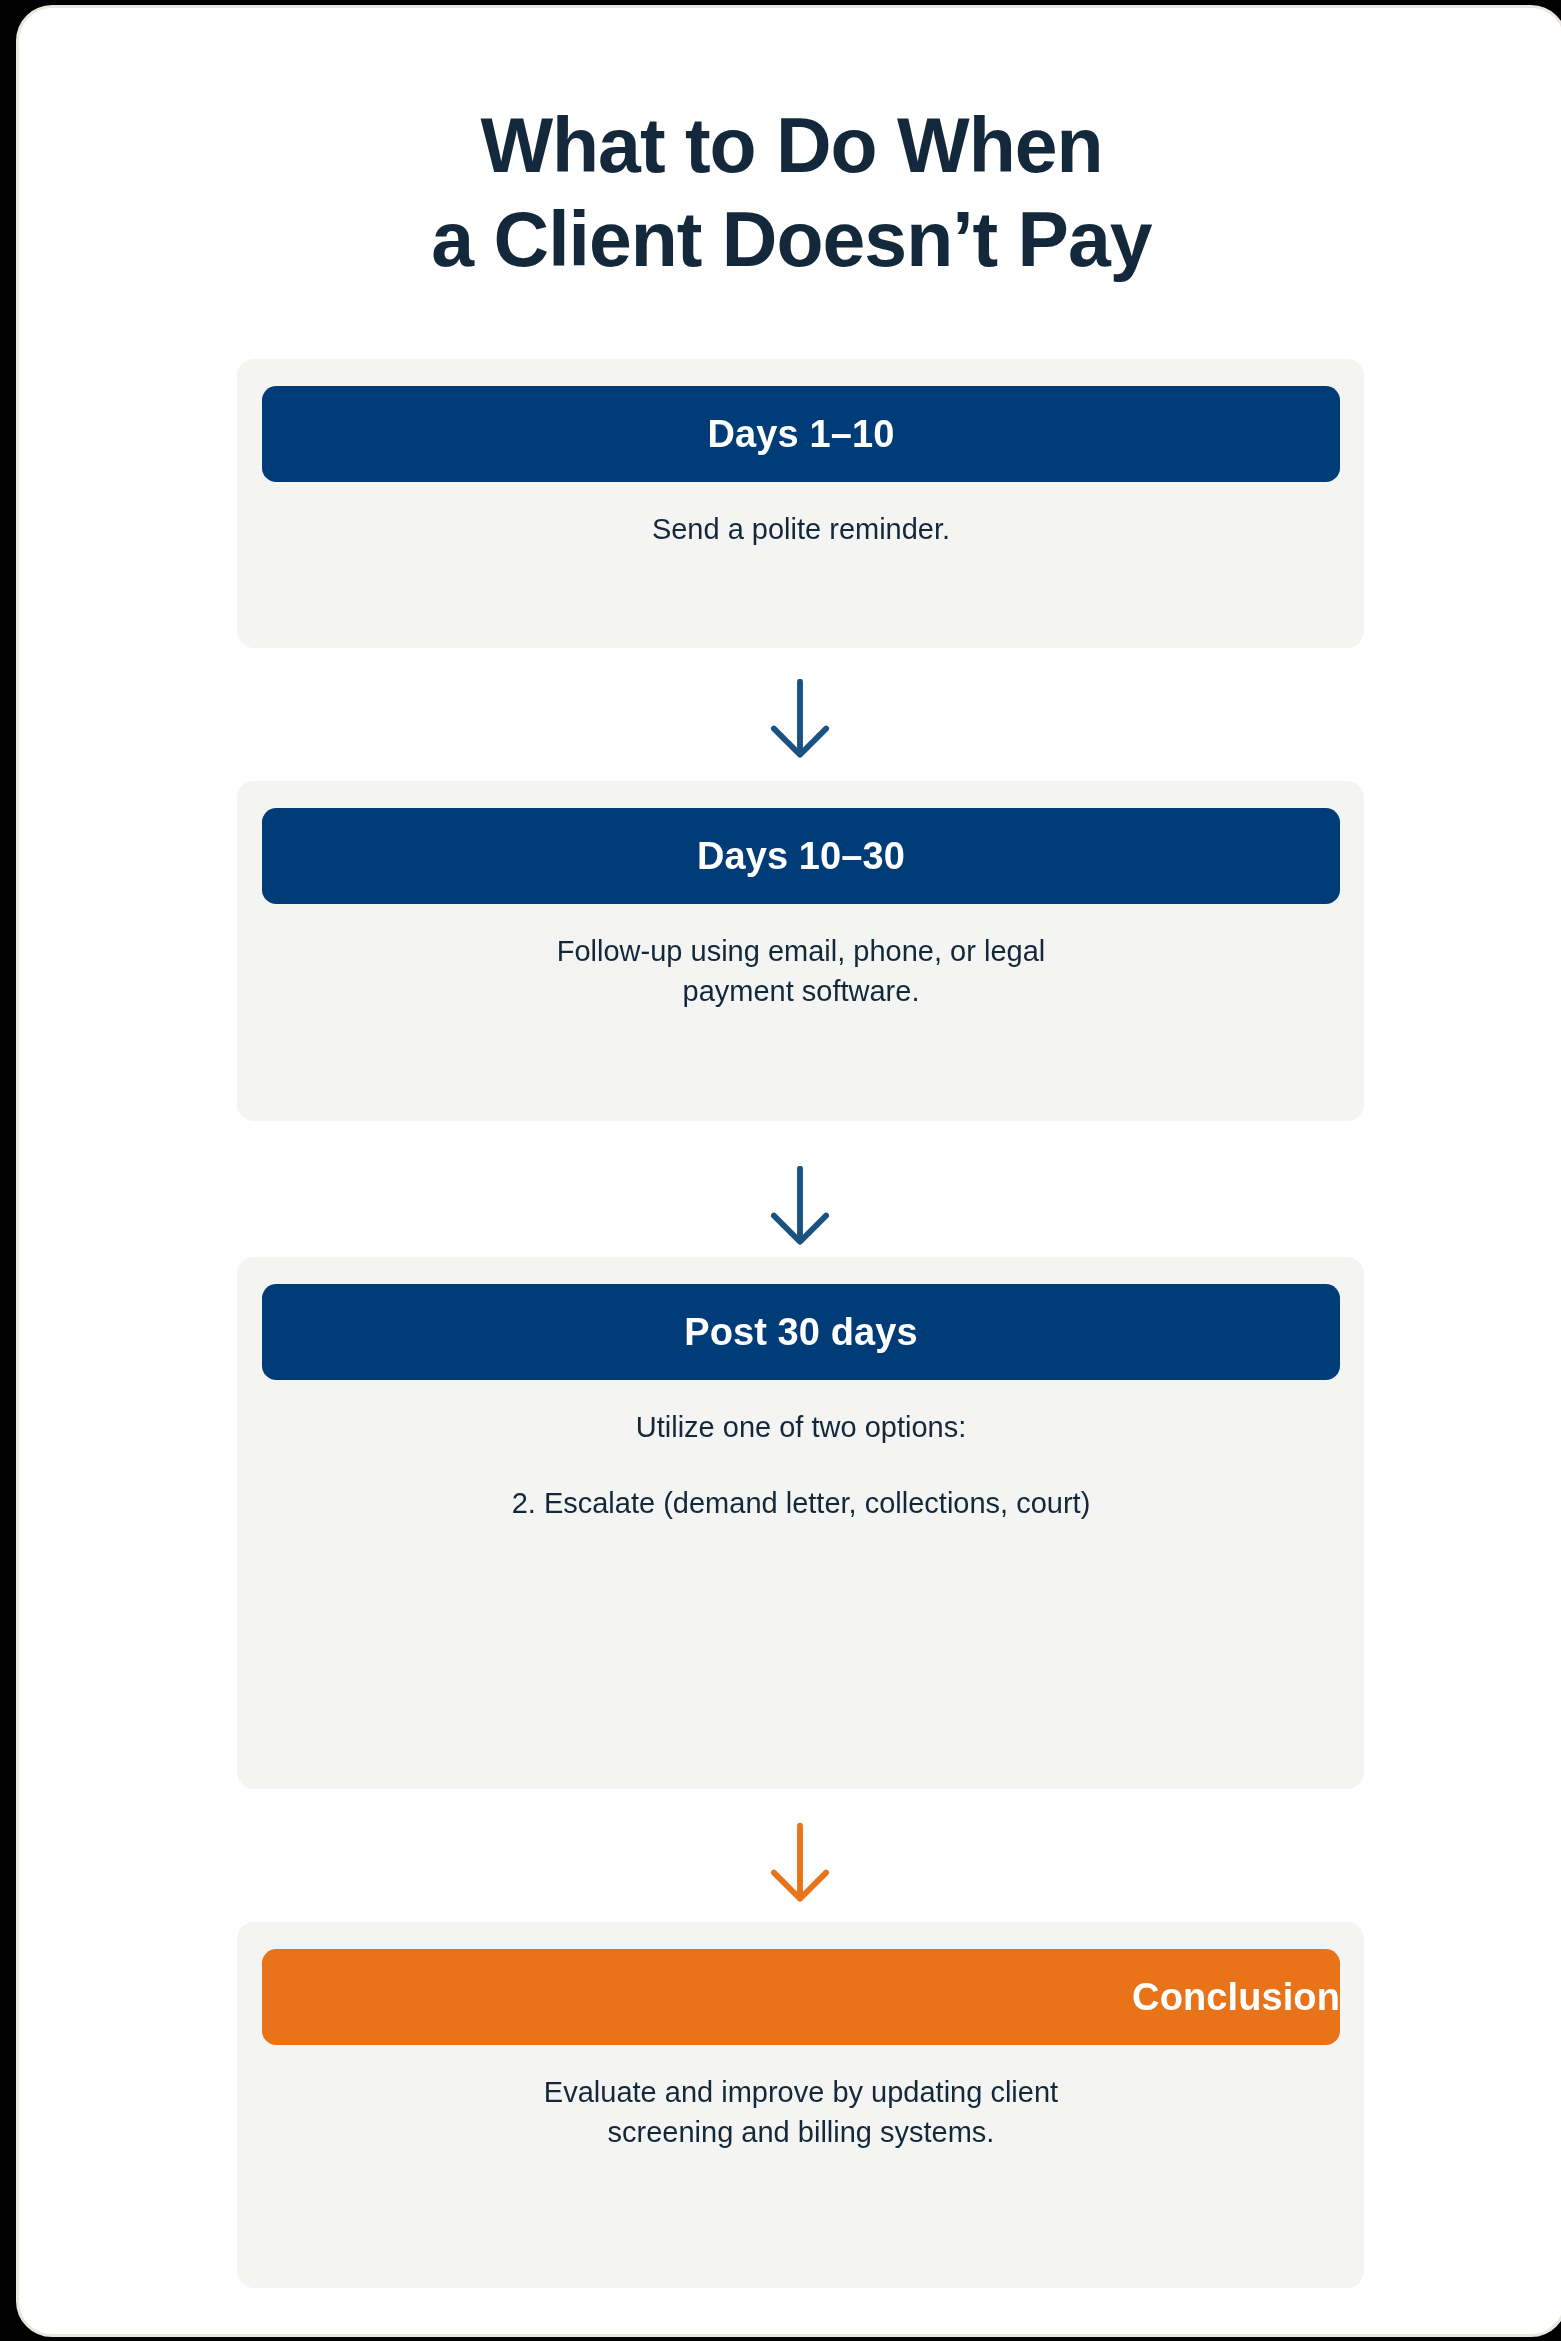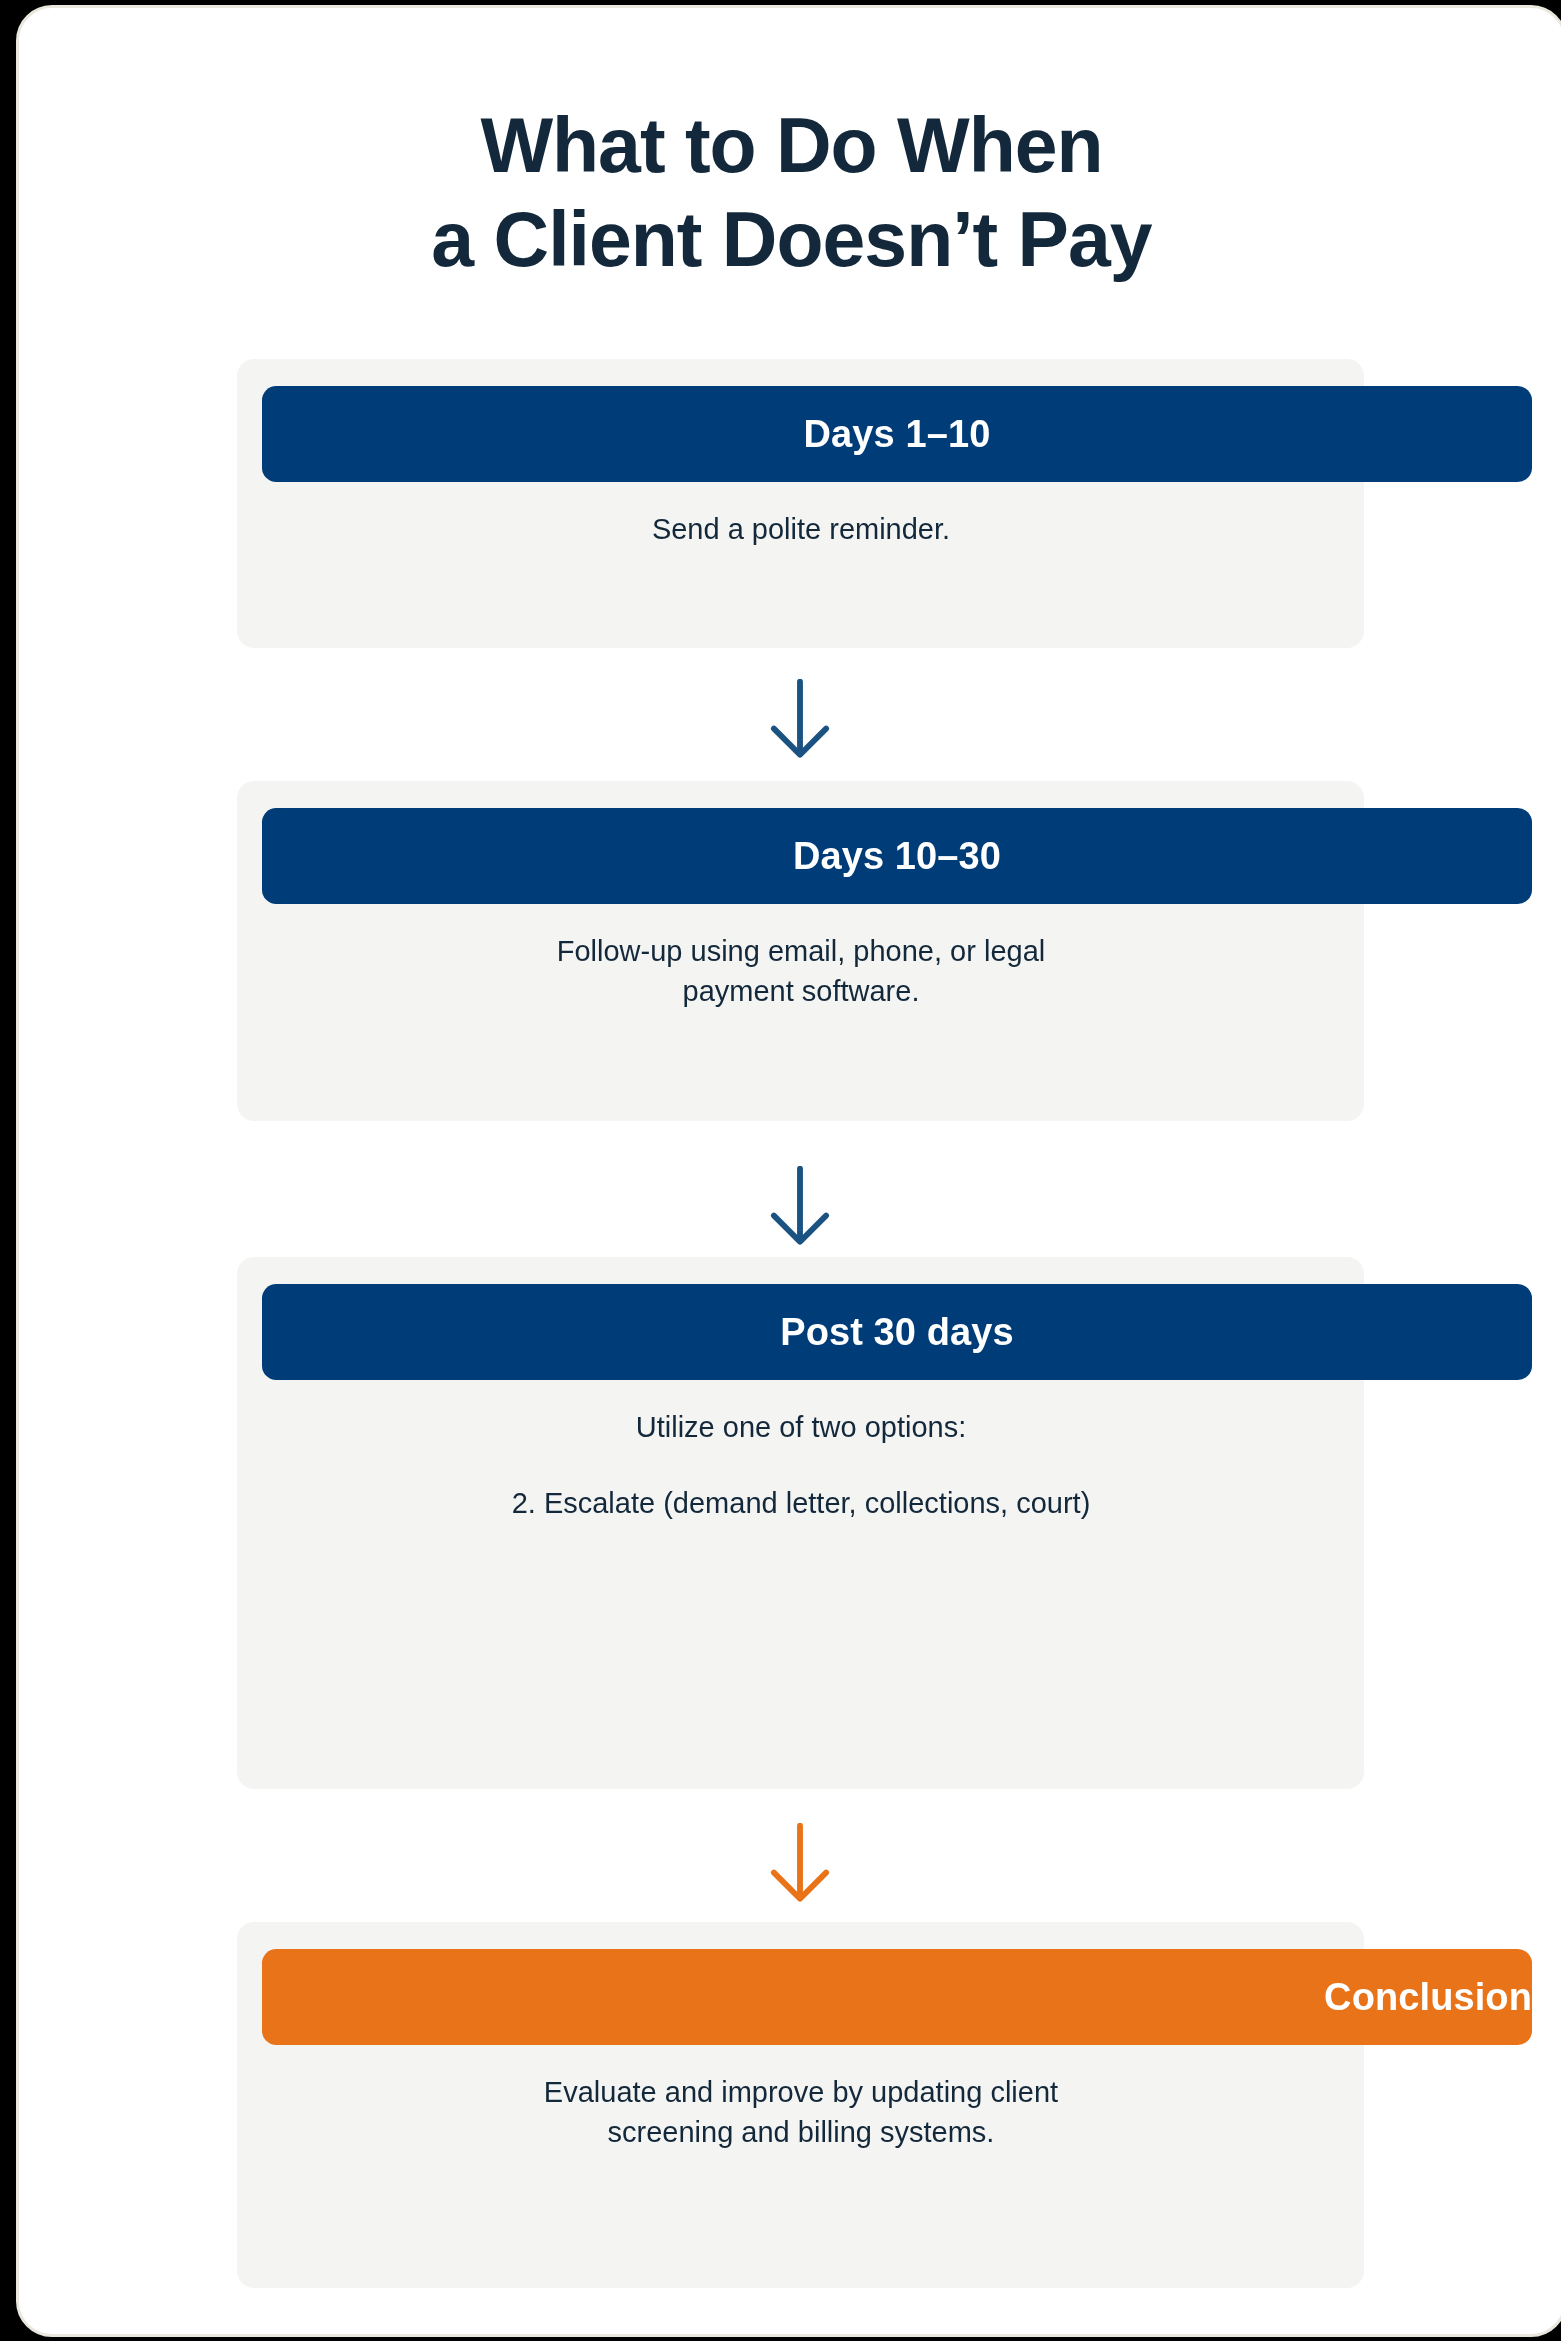--- a/index.html
+++ b/index.html
@@ -57,21 +57,21 @@
     width: 1127px;
     background: #F4F4F2;
     border-radius: 17px;
     box-sizing: border-box;
   }
 
   .card-header {
     position: absolute;
     left: 25px;
     top: 27px;
-    width: 1270px;
+    width: 1078px;
     height: 96px;
     border-radius: 14.3px;
     display: flex;
     align-items: center;
     justify-content: center;
     box-sizing: border-box;
   }
   .card-header.blue  { background: #003D78; }
   .card-header.orange{ background: #E97319; justify-content: flex-end; }
 

